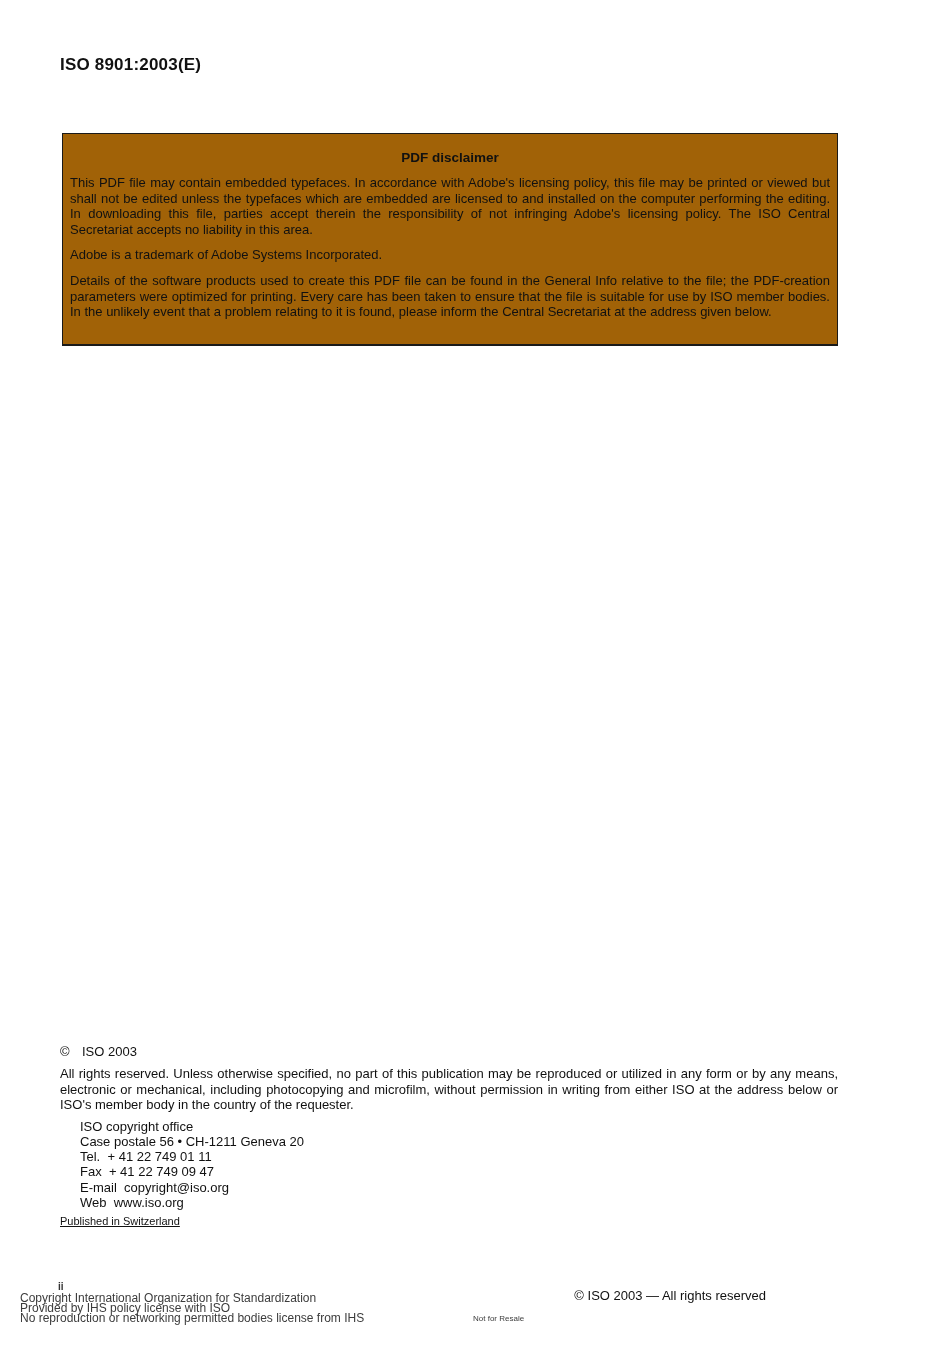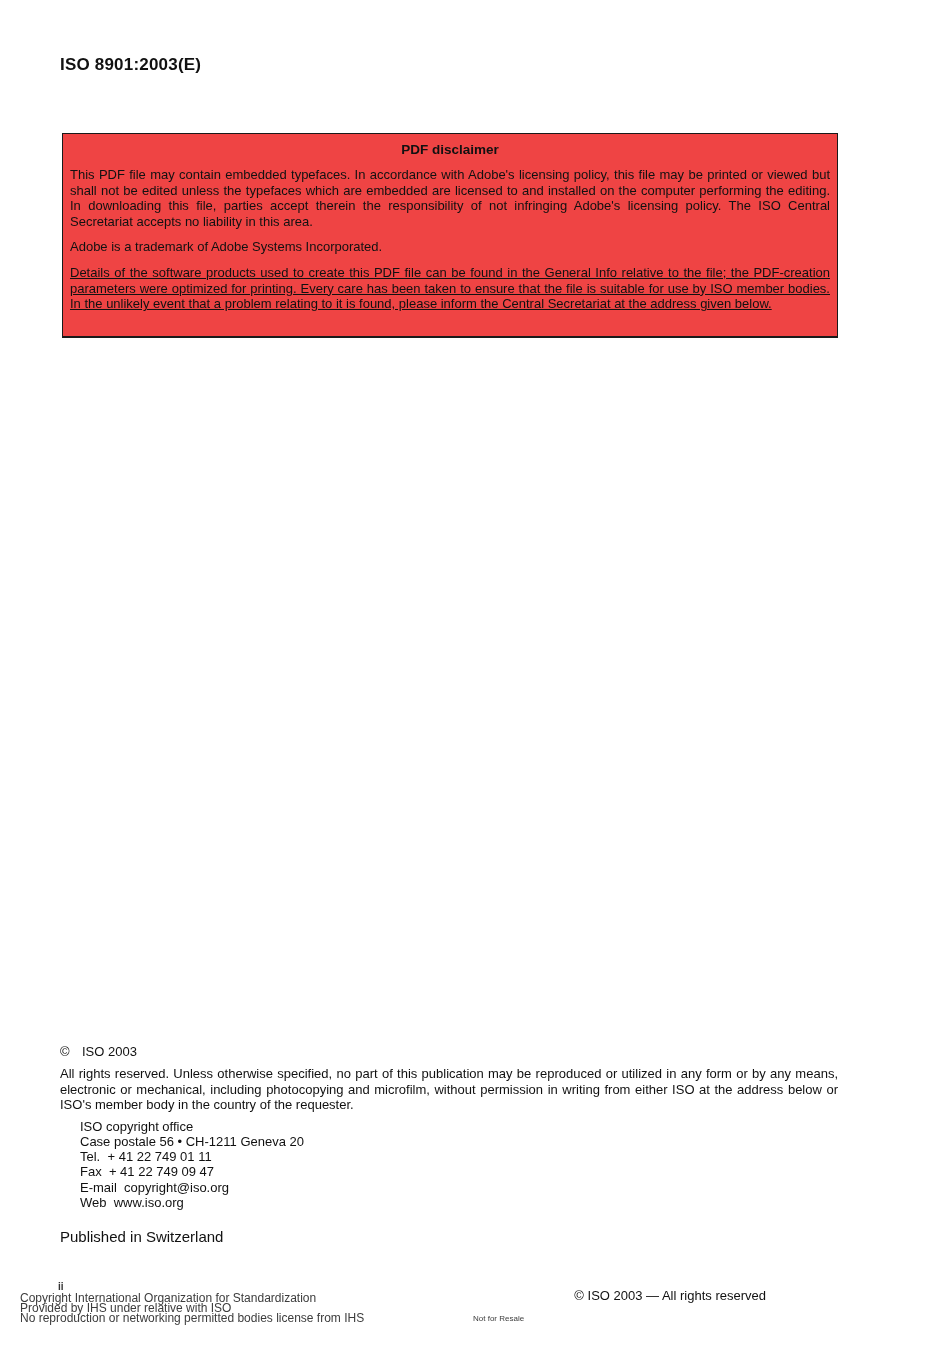--- a/index.html
+++ b/index.html
@@ -23,36 +23,36 @@
     font-weight: bold;
     letter-spacing: 0.2px;
   }
   .disclaimer-box {
     position: absolute;
     left: 62px;
     top: 133px;
     width: 776px;
     border: 1px solid #1a1a1a;
     border-bottom-width: 2px;
-    padding: 8px 7px 12px 7px;
-    background: #ef4444;
+    padding: 16px 7px 12px 7px;
+    background: #a16207;
   }
   .disclaimer-title {
     text-align: center;
     font-size: 13.5px;
     font-weight: bold;
     margin-bottom: 10px;
   }
   .disclaimer-para {
     font-size: 13px;
     line-height: 15.6px;
     text-align: justify;
     margin-bottom: 10px;
   }
-  .disclaimer-para:last-child { margin-bottom: 12px; text-decoration: underline; }
+  .disclaimer-para:last-child { margin-bottom: 12px; }
   .copyright-section {
     position: absolute;
     left: 60px;
     top: 1044px;
     width: 778px;
   }
   .copyright-line {
     font-size: 13px;
     margin-bottom: 7px;
   }
@@ -63,22 +63,23 @@
     text-align: justify;
     margin-bottom: 6px;
   }
   .address-block {
     margin-left: 20px;
     font-size: 13px;
     line-height: 15.2px;
   }
   .address-line { white-space: pre; }
   .published-line {
-    font-size: 15px;
-    margin-top: 18px;
+    font-size: 11px;
+    margin-top: 5px;
+    text-decoration: underline;
   }
   .side-watermark {
     position: absolute;
     left: 884px;
     top: 1048px;
     height: 100px;
     writing-mode: vertical-rl;
     font-family: "Liberation Mono", "DejaVu Sans Mono", monospace;
     font-size: 5px;
     letter-spacing: 1px;
@@ -145,21 +146,21 @@
     </div>
     <div class="published-line">Published in Switzerland</div>
   </div>
 
   <div class="side-watermark">--`,,`,,`,`,,`---</div>
 
   <div class="footer-page-number">ii</div>
 
   <div class="footer-left">
     <div>Copyright International Organization for Standardization</div>
-    <div>Provided by IHS under relative with ISO</div>
+    <div>Provided by IHS policy license with ISO</div>
     <div>No reproduction or networking permitted bodies license from IHS</div>
   </div>
 
   <div class="footer-center">Not for Resale</div>
 
   <div class="footer-right">© ISO 2003 — All rights reserved</div>
 
 </div>
 
 </body></html>

